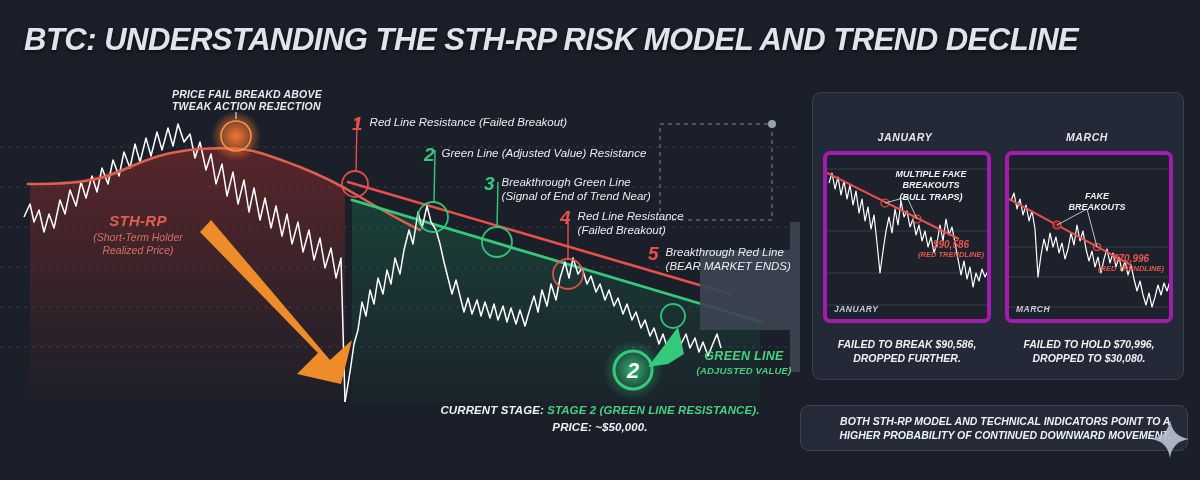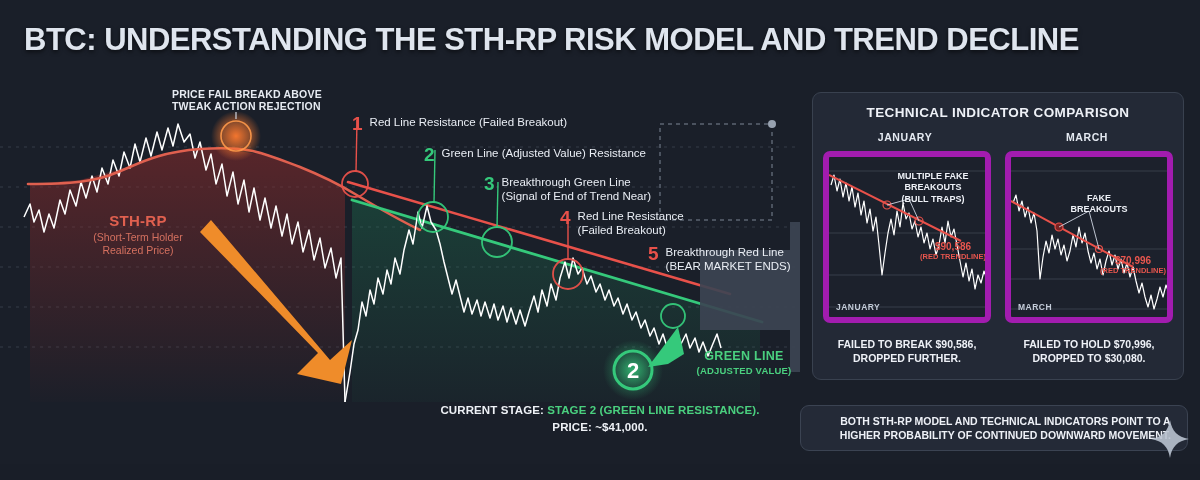--- a/index.html
+++ b/index.html
@@ -2,21 +2,21 @@
 <html><head>
 <meta charset="utf-8">
 <style>
   * { box-sizing: border-box; margin: 0; padding: 0; }
   html, body {
     width: 1200px; height: 480px;
     background: #191e28;
     font-family: "Liberation Sans", sans-serif;
     overflow: hidden;
   }
-  #root { position: relative; width: 1200px; height: 464px; background: #1a1f29; }
+  #root { position: relative; width: 1200px; height: 464px; background: #1a1f29; font-style: italic; }
 
   
   .title {
     position: absolute; left: 24px; top: 22px;
     font-size: 31px; font-weight: bold; letter-spacing: -0.5px;
     color: #dfe5ee; white-space: nowrap;
     text-shadow: 0 2px 4px rgba(0,0,0,.6);
   }
 
   
@@ -67,21 +67,21 @@
     background: #232936; border: 1px solid #39414f; border-radius: 9px;
   }
   .panel-title { position: absolute; left: 0; top: 12px; width: 100%; text-align: center;
     font-size: 13.5px; font-weight: bold; color: #eef1f7; letter-spacing: .4px; }
   .panel-sub { position: absolute; top: 38px; font-size: 10.5px; font-weight: bold;
     color: #e4e9f1; letter-spacing: .6px; text-align: center; width: 168px;}
   #sub-jan { left: 8px; }
   #sub-mar { left: 190px; }
 
   .mini { position: absolute; top: 58px; width: 168px; height: 172px;
-    background: #1c212c; border: 6px solid #a21caf; border-radius: 7px; overflow: hidden;}
+    background: #1c212c; border: 4px solid #a21caf; border-radius: 7px; overflow: hidden;}
   #mini-jan { left: 10px; }
   #mini-mar { left: 192px; }
   .mini-label { position: absolute; left: 7px; bottom: 5px; font-size: 8.5px;
     font-weight: bold; color: #c4ccd9; letter-spacing: .5px; }
 
   .mini-note { position: absolute; font-size: 9px; font-weight: bold; color: #eef1f7;
     text-align: center; line-height: 1.25; white-space: pre-line; }
   #note-jan { left: 52px; top: 14px; width: 104px; }
   #note-mar { left: 48px; top: 36px; width: 80px; }
 
@@ -234,25 +234,24 @@
 (Failed Breakout)</span>
   </div>
   <div class="legend-item" id="leg5">
     <span class="legend-num n-red">5</span>
     <span class="legend-txt">Breakthrough Red Line
 (BEAR MARKET ENDS)</span>
   </div>
 
   <div class="current-stage">
     <div><span>CURRENT STAGE: </span><span class="stage-green">STAGE 2 (GREEN LINE RESISTANCE).</span></div>
-    <div>PRICE: ~$41,000.</div>
+    <div>PRICE: ~$50,000.</div>
   </div>
 
   <div class="panel">
-    <div class="panel-title">TECHNICAL INDICATOR COMPARISON</div>
     <div class="panel-sub" id="sub-jan">JANUARY</div>
     <div class="panel-sub" id="sub-mar">MARCH</div>
 
     <div class="mini" id="mini-jan">
       <svg width="168" height="172" viewBox="0 0 168 172">
         <g stroke="#424a59" stroke-width="1" opacity=".7">
           <line x1="0" y1="14" x2="168" y2="14"></line>
           <line x1="0" y1="76" x2="168" y2="76"></line>
           <line x1="0" y1="118" x2="168" y2="118"></line>
           <line x1="0" y1="150" x2="168" y2="150"></line>

